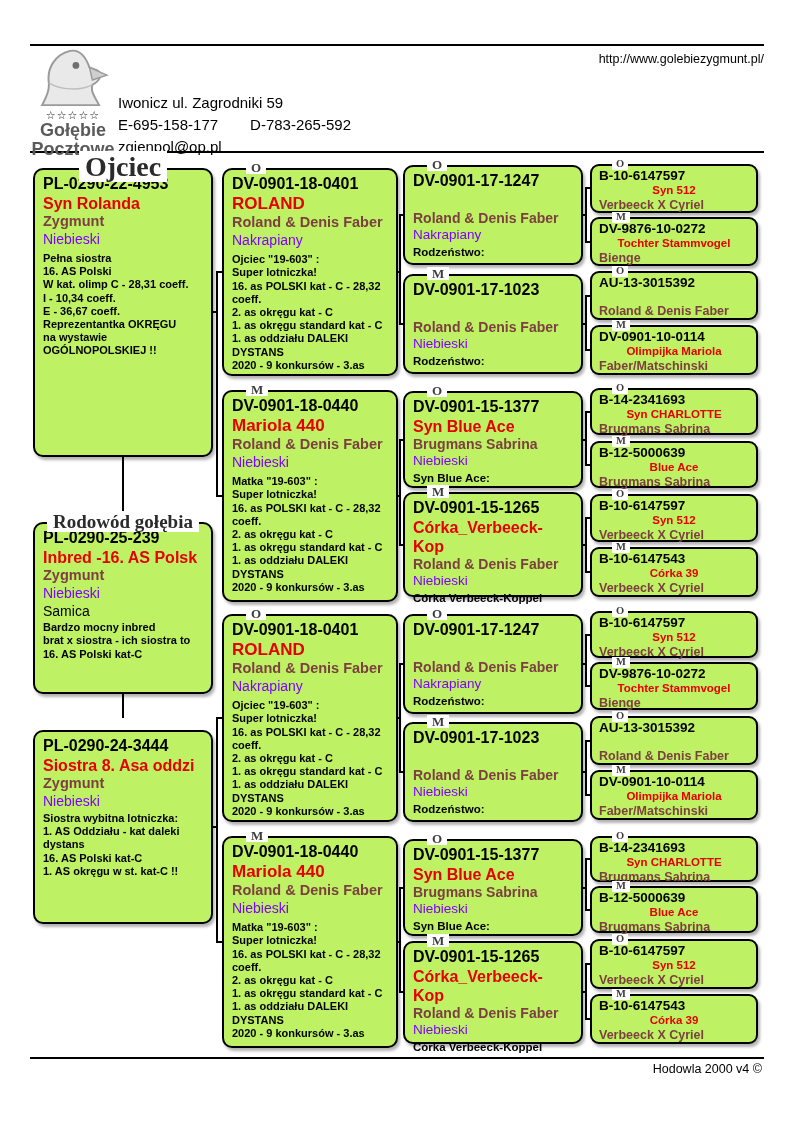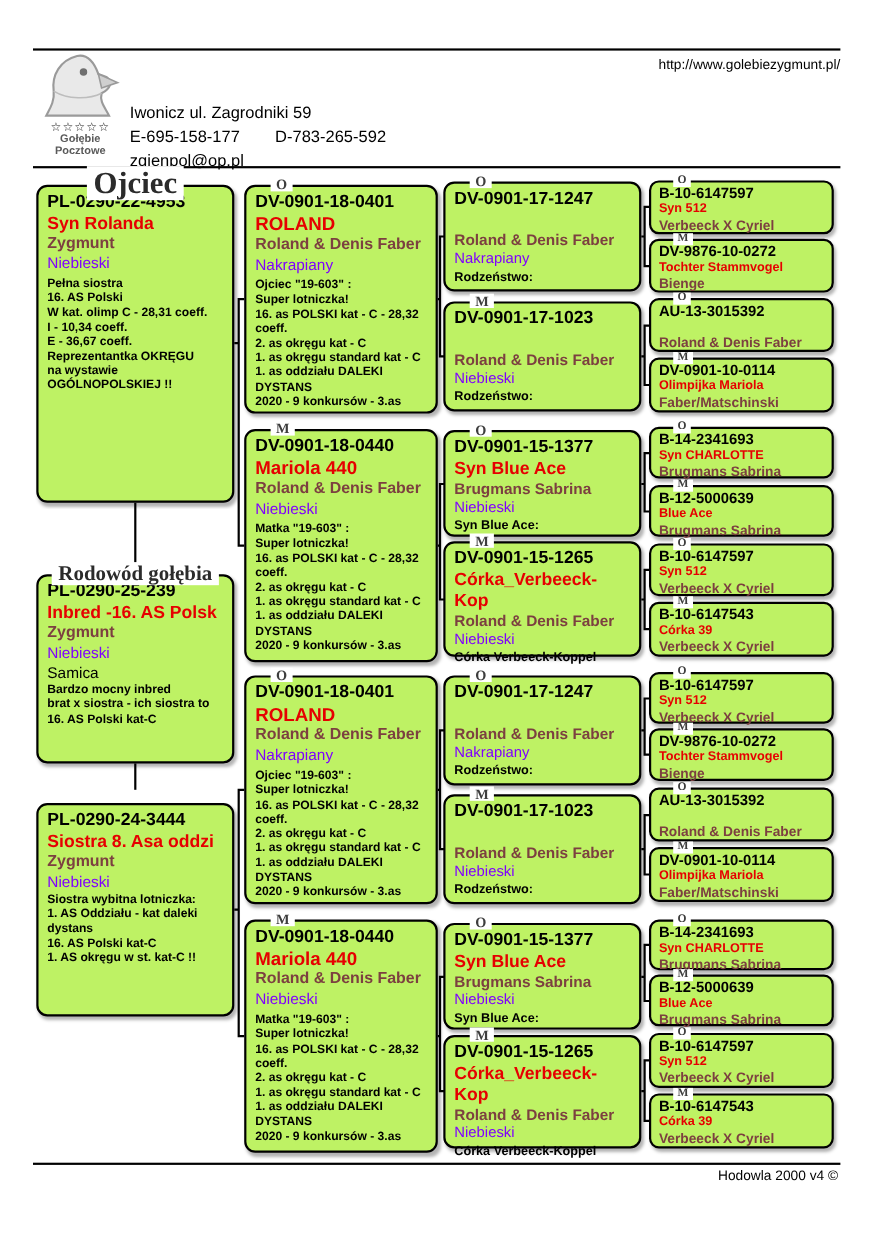--- a/index.html
+++ b/index.html
@@ -10,21 +10,21 @@
   .hdr-title{position:absolute;left:116px;top:50px;font-size:29px;font-weight:bold;
              border-bottom:3px solid #000;padding-bottom:2px;letter-spacing:.5px;}
   .hdr-url{position:absolute;right:30px;top:52px;font-size:12.5px;}
   .hdr-address{position:absolute;left:118px;top:94px;font-size:15px;}
   .hdr-phones{position:absolute;left:118px;top:116px;font-size:15px;}
   .hdr-phones span + span{margin-left:32px;}
   .hdr-email{position:absolute;left:118px;top:138px;font-size:15px;}
   .logo{position:absolute;left:31px;top:48px;width:84px;text-align:center;}
   .logo-stars{font-size:11px;letter-spacing:1px;color:#222;line-height:1;margin-top:-2px;}
   .logo-txt{font-family:"Liberation Sans",sans-serif;font-weight:bold;color:#5a5a5a;
-            font-size:10px;line-height:1.05;}
+            font-size:18px;line-height:1.05;}
   
   .pbox{position:absolute;border:2px solid #000;border-radius:10px;background:#bef264;
         box-sizing:border-box;box-shadow:2px 3px 3px rgba(0,0,0,.30);}
   .c1{left:33px;width:180px;}
   .c2{left:222px;width:176px;}
   .c3{left:403px;width:180px;}
   .c4{left:590px;width:168px;border-radius:9px;}
   .inner{padding:4px 8px 0 8px;}
   .c4 .inner{padding:2px 7px 0 7px;}
   .sex{position:absolute;top:-9px;left:22px;background:#fff;padding:0 5px;line-height:1;
@@ -39,21 +39,21 @@
   .rname{font-size:16px;font-weight:bold;color:#e60000;line-height:1.2;min-height:19px;}
   .c2 .rname{font-size:17px;}
   .breeder{font-size:14.5px;font-weight:bold;color:#7c4040;line-height:1.2;}
   .pcolor{font-size:14px;color:#7f00ff;line-height:1.25;}
   .sexword{font-size:14px;color:#000;line-height:1.3;}
   .desc{font-size:11px;font-weight:bold;line-height:1.2;white-space:pre-line;margin-top:4px;}
   .note{font-size:11.5px;font-weight:bold;line-height:1.3;margin-top:1px;}
   .c3 .ring{font-size:16px;} .c3 .rname{min-height:19px;}
   .c3 .breeder{font-size:14px;} .c3 .pcolor{font-size:13.5px;}
   .c4 .ring{font-size:13.5px;line-height:1.2;}
-  .c4 .rname{font-size:11.5px;min-height:13px;line-height:1.2;}
+  .c4 .rname{font-size:11.5px;min-height:13px;line-height:1.2;text-align:center;}
   .c4 .breeder{font-size:12.5px;line-height:1.2;}
   .connectors{position:absolute;left:0;top:0;pointer-events:none;}
   .footer-credit{position:absolute;right:32px;top:1062px;font-size:12.5px;}
 </style>
 </head>
 <body>
 
 <div class="page">
 
   <div class="rule" style="top:44px"></div>

